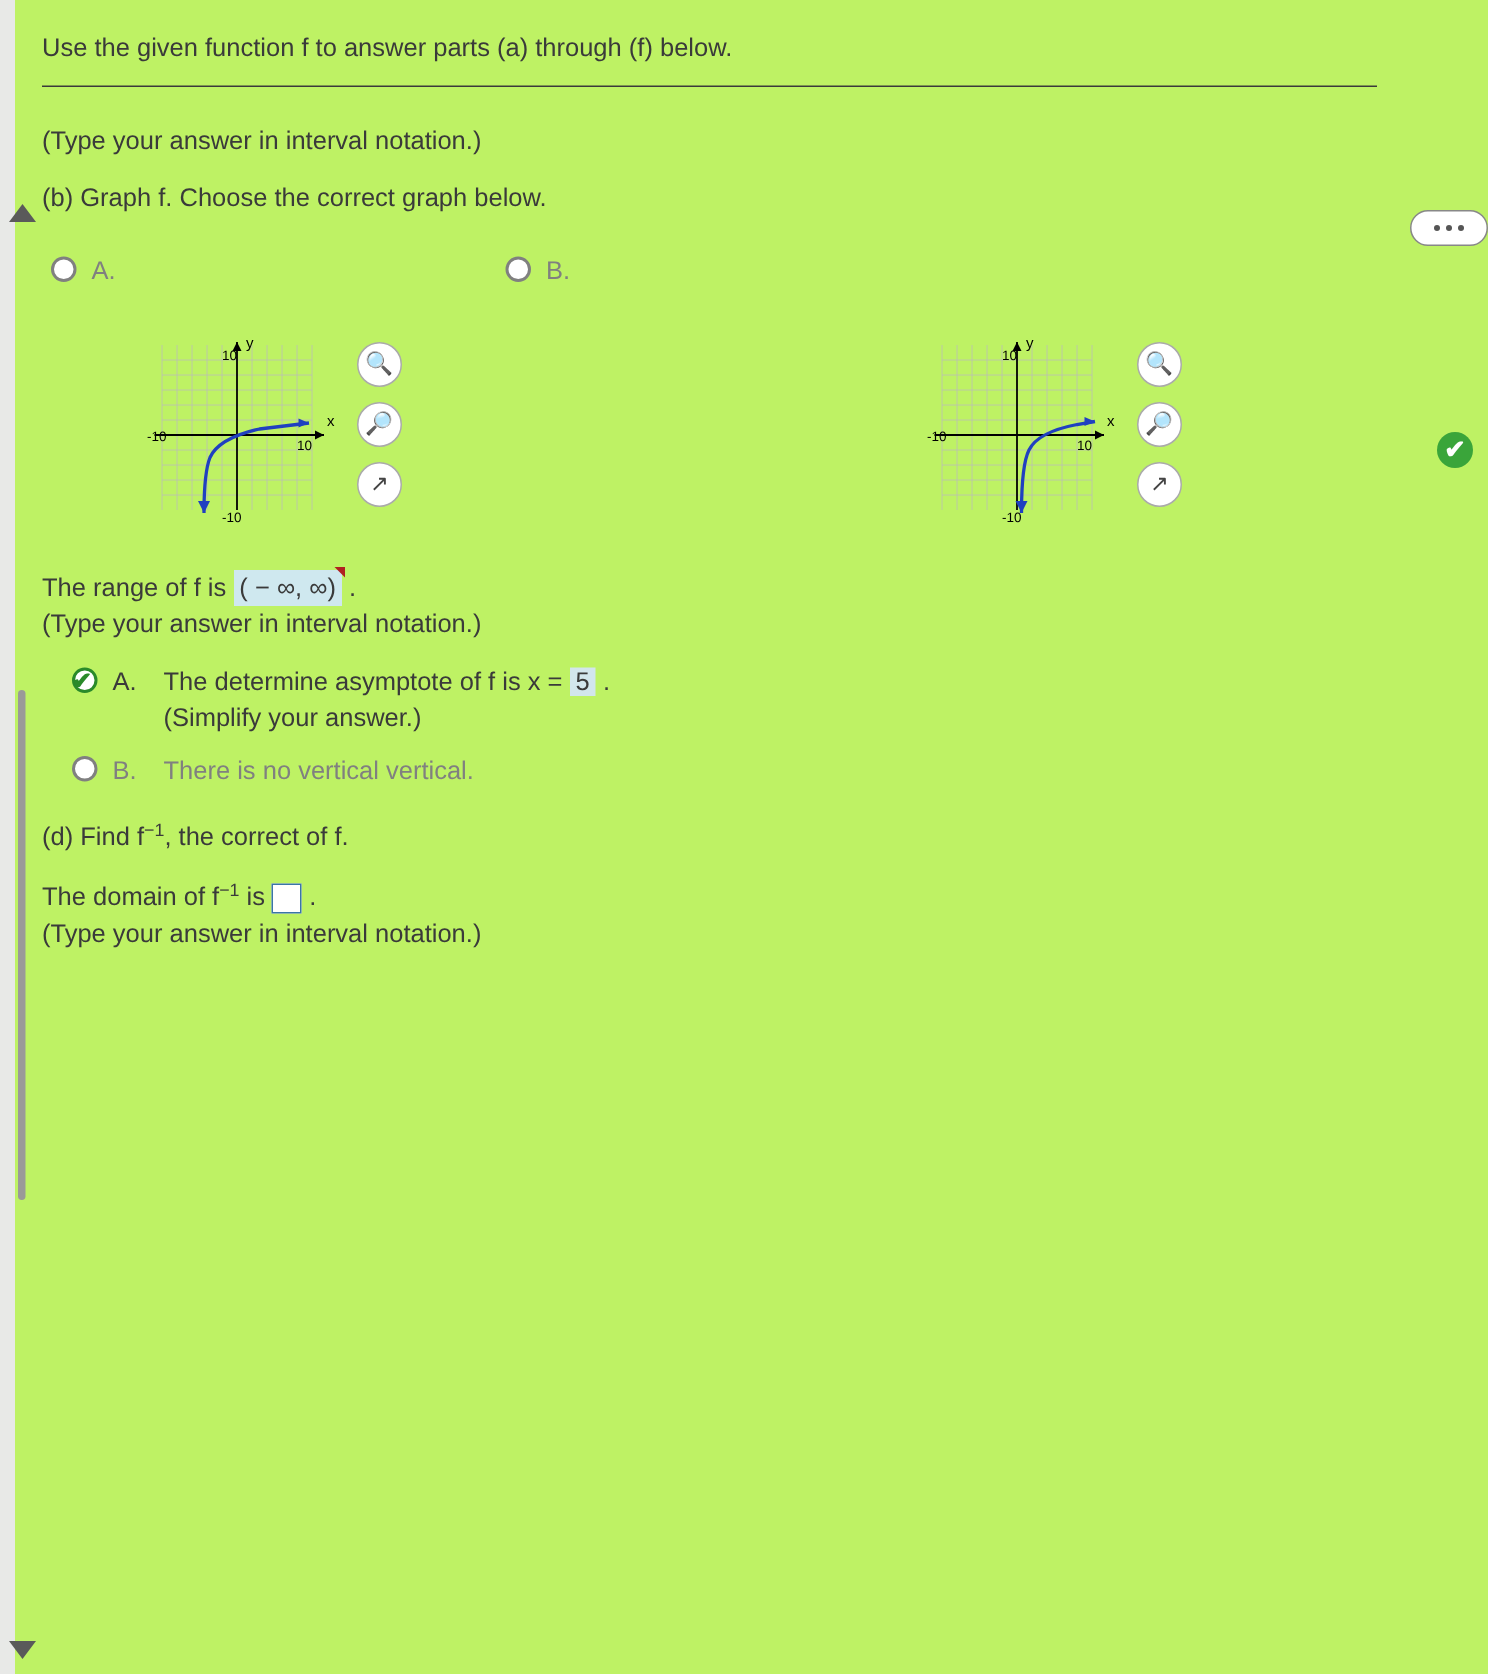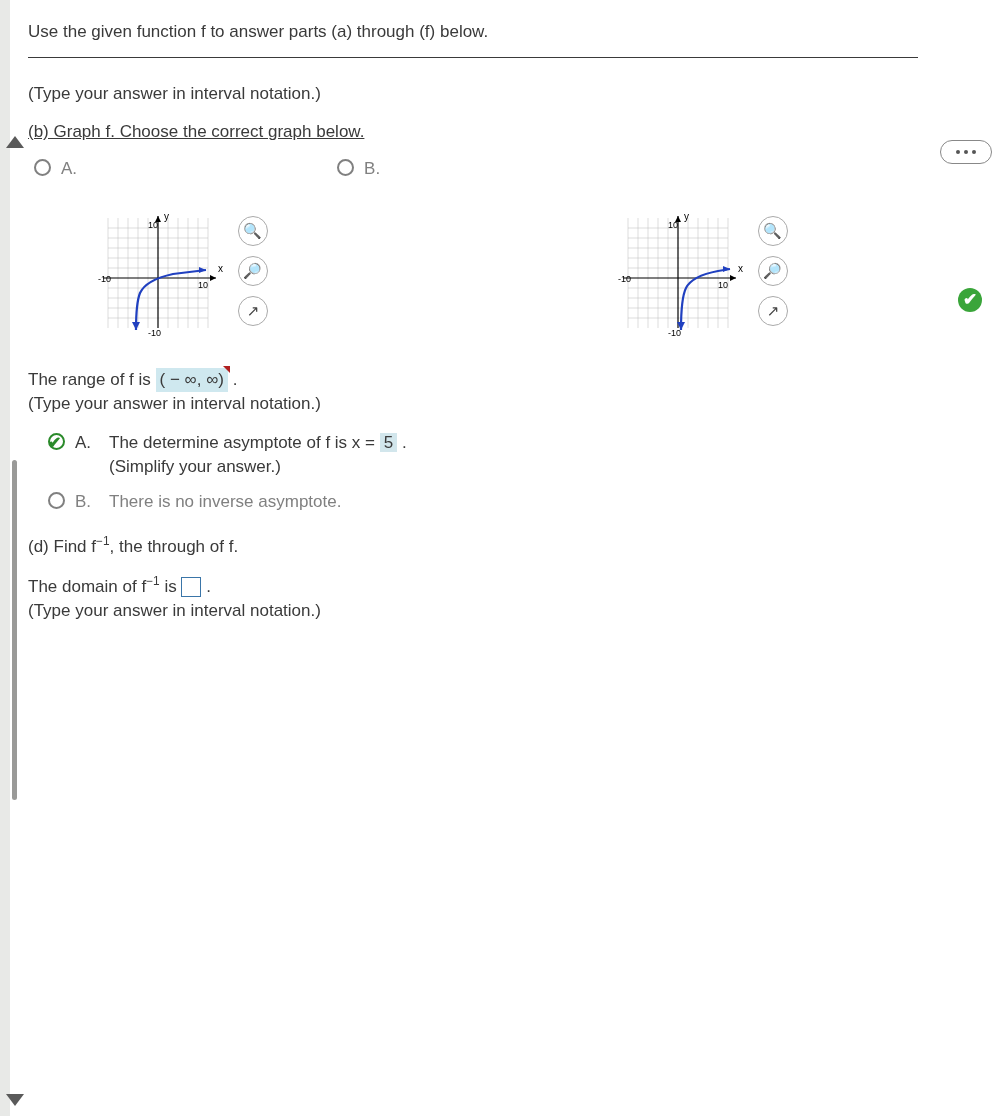--- a/index.html
+++ b/index.html
@@ -8,21 +8,21 @@
     background: #e8e9e7;
     color: #3a3a3a;
     width: 992px;
     height: 1116px;
     overflow: hidden;
     position: relative;
     font-size: 17px;
     line-height: 1.45;
   }
   .page {
-    background: #ffffff;
+    background: #bef264;
     padding: 20px 14px 20px 18px;
     margin-left: 10px;
     min-height: 1116px;
     position: relative;
   }
   .intro { margin-bottom: 12px; }
   .formula { margin: 14px 0 16px 24px; }
   .hr {
     border: none;
     border-top: 1px solid #3a3a3a;
@@ -36,21 +36,21 @@
     border: 1px solid #888;
     border-radius: 12px;
     background: #fff;
     display: flex; align-items: center; justify-content: center;
     gap: 4px;
   }
   .more-btn span {
     width: 4px; height: 4px; background: #555; border-radius: 50%;
   }
   .instr { color: #3a3a3a; margin-bottom: 14px; }
-  .part-label { margin-bottom: 12px; text-decoration: underline; }
+  .part-label { margin-bottom: 24px; }
   .choices {
     display: flex;
     gap: 260px;
     margin: 10px 0 26px 6px;
   }
   .choice {
     display: flex;
     align-items: flex-start;
     gap: 10px;
     color: #808080;
@@ -278,25 +278,25 @@
       <span class="answer-chip2">5</span>
       <span>.</span>
       <br>
       <span>(Simplify your answer.)</span>
     </div>
   </div>
 
   <div class="sub-choice">
     <div class="radio"></div>
     <div class="label-letter light">B.</div>
-    <div class="sub-text light">There is no inverse asymptote.</div>
+    <div class="sub-text light">There is no vertical vertical.</div>
   </div>
 
   <div class="section" style="margin-top:18px">
-    <span>(d) Find f</span><sup>−1</sup><span>, the through of f.</span>
+    <span>(d) Find f</span><sup>−1</sup><span>, the correct of f.</span>
   </div>
 
 
 
   <div>
     <span>The domain of f</span><sup>−1</sup><span> is </span>
     <span class="blank"></span>
     <span>.</span>
     <br>
     <span>(Type your answer in interval notation.)</span>

